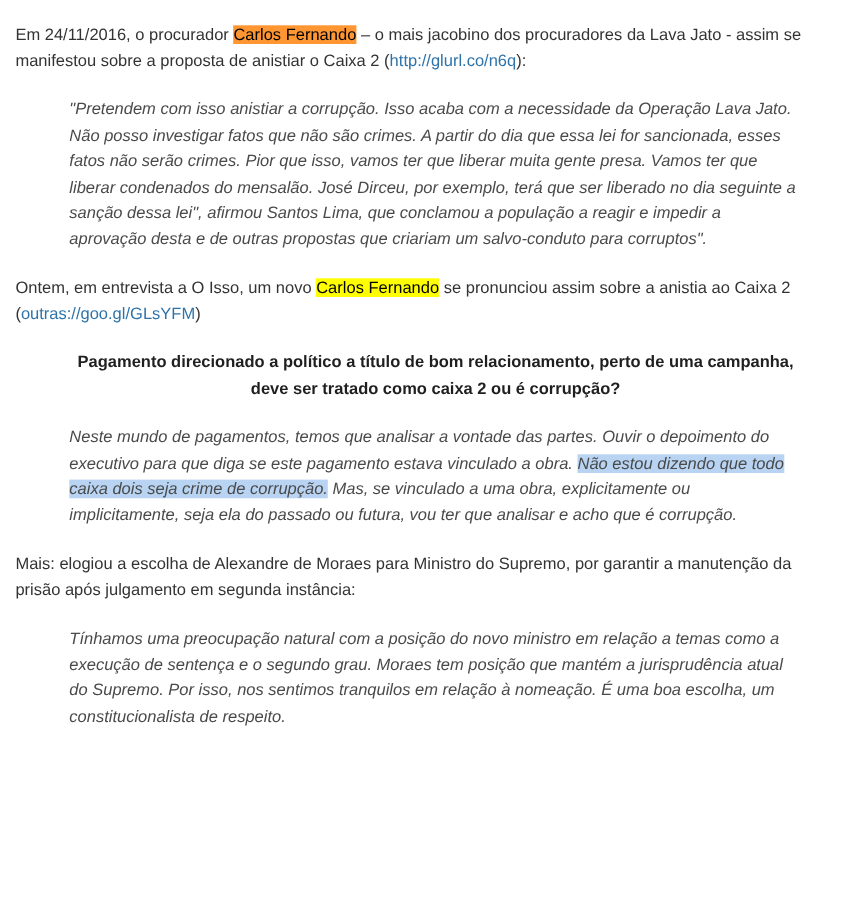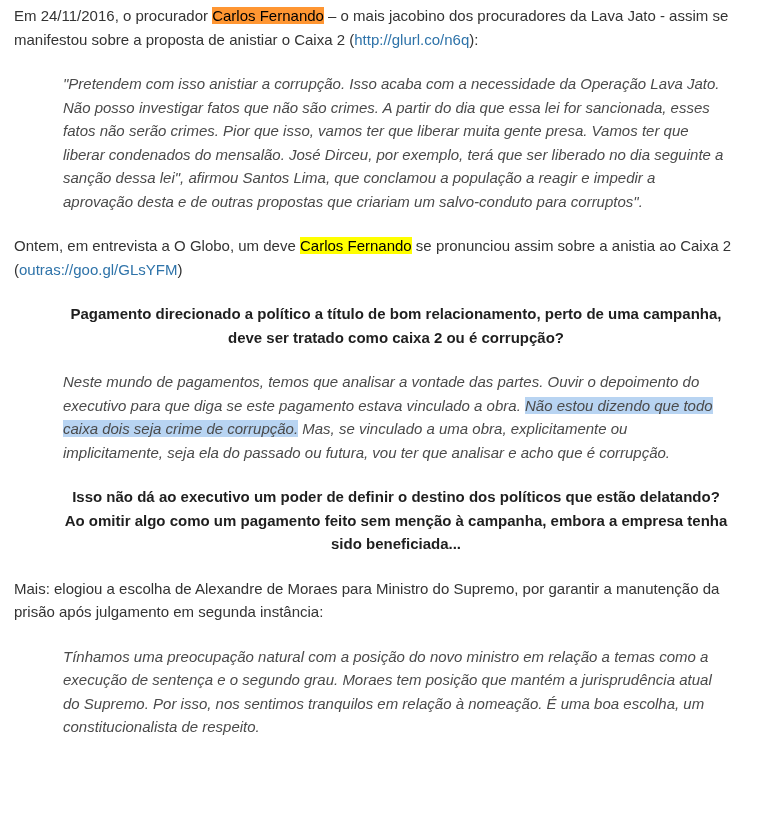--- a/index.html
+++ b/index.html
@@ -24,21 +24,21 @@
       min-height: 824px;
       font-family: "Liberation Sans", "DejaVu Sans", sans-serif;
       font-size: 15px;
       line-height: 23.5px;
       color: var(--text);
     }
     .article {
       padding: 4px 24px 12px 14px;
     }
     .article p {
-      margin: 0 0 21px 0;
+      margin: 16px 0 21px 0;
     }
     p.paragraph {
       color: var(--text);
     }
     p.quote-italic {
       margin-left: 49px !important;
       margin-right: 12px !important;
       font-style: italic;
       color: var(--quote);
     }
@@ -57,19 +57,18 @@
     .mark-orange { background-color: var(--hl-orange); color: #000000; }
     .mark-yellow { background-color: var(--hl-yellow); color: #000000; }
     .mark-blue   { background-color: var(--hl-blue); }
   </style>
 </head>
 <body>
 
 <div class="article">
     <p class="paragraph"><span>Em 24/11/2016, o procurador </span><span class="mark-orange">Carlos Fernando</span><span> – o mais jacobino dos procuradores da Lava Jato - assim se manifestou sobre a proposta de anistiar o Caixa 2 (</span><a class="inline-link" href="#">http://glurl.co/n6q</a><span>):</span></p>
     <p class="quote-italic"><span>"Pretendem com isso anistiar a corrupção. Isso acaba com a necessidade da Operação Lava Jato. Não posso investigar fatos que não são crimes. A partir do dia que essa lei for sancionada, esses fatos não serão crimes. Pior que isso, vamos ter que liberar muita gente presa. Vamos ter que liberar condenados do mensalão. José Dirceu, por exemplo, terá que ser liberado no dia seguinte a sanção dessa lei", afirmou Santos Lima, que conclamou a população a reagir e impedir a aprovação desta e de outras propostas que criariam um salvo-conduto para corruptos".</span></p>
-    <p class="paragraph"><span>Ontem, em entrevista a O Globo, um deve </span><span class="mark-yellow">Carlos Fernando</span><span> se pronunciou assim sobre a anistia ao Caixa 2 (</span><a class="inline-link" href="#">outras://goo.gl/GLsYFM</a><span>)</span></p>
+    <p class="paragraph"><span>Ontem, em entrevista a O Isso, um novo </span><span class="mark-yellow">Carlos Fernando</span><span> se pronunciou assim sobre a anistia ao Caixa 2 (</span><a class="inline-link" href="#">outras://goo.gl/GLsYFM</a><span>)</span></p>
     <p class="quote-bold"><span>Pagamento direcionado a político a título de bom relacionamento, perto de uma campanha, deve ser tratado como caixa 2 ou é corrupção?</span></p>
     <p class="quote-italic"><span>Neste mundo de pagamentos, temos que analisar a vontade das partes. Ouvir o depoimento do executivo para que diga se este pagamento estava vinculado a obra. </span><span class="mark-blue">Não estou dizendo que todo caixa dois seja crime de corrupção.</span><span> Mas, se vinculado a uma obra, explicitamente ou implicitamente, seja ela do passado ou futura, vou ter que analisar e acho que é corrupção.</span></p>
-    <p class="quote-bold"><span>Isso não dá ao executivo um poder de definir o destino dos políticos que estão delatando? Ao omitir algo como um pagamento feito sem menção à campanha, embora a empresa tenha sido beneficiada...</span></p>
     <p class="paragraph"><span>Mais: elogiou a escolha de Alexandre de Moraes para Ministro do Supremo, por garantir a manutenção da prisão após julgamento em segunda instância:</span></p>
     <p class="quote-italic"><span>Tínhamos uma preocupação natural com a posição do novo ministro em relação a temas como a execução de sentença e o segundo grau. Moraes tem posição que mantém a jurisprudência atual do Supremo. Por isso, nos sentimos tranquilos em relação à nomeação. É uma boa escolha, um constitucionalista de respeito.</span></p>
   </div>
 
 </body></html>

